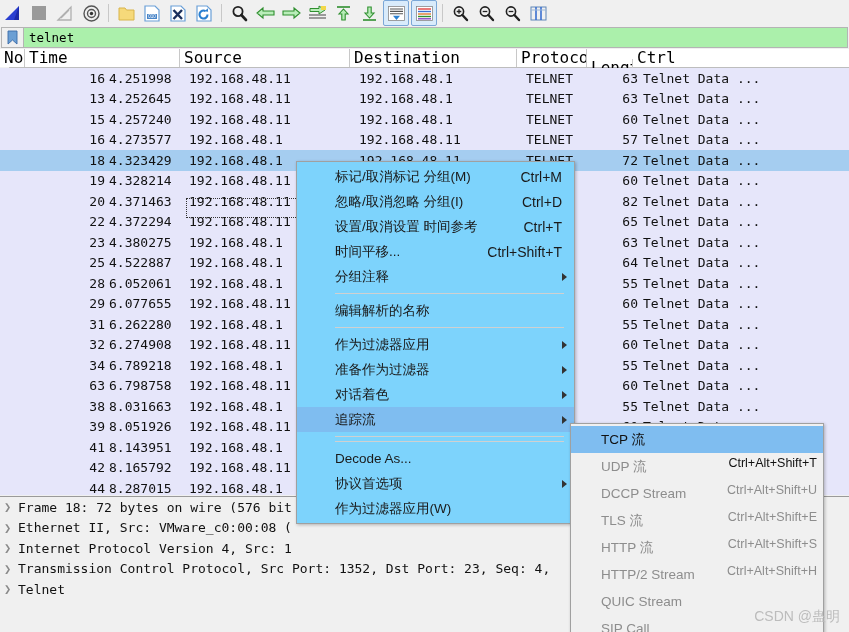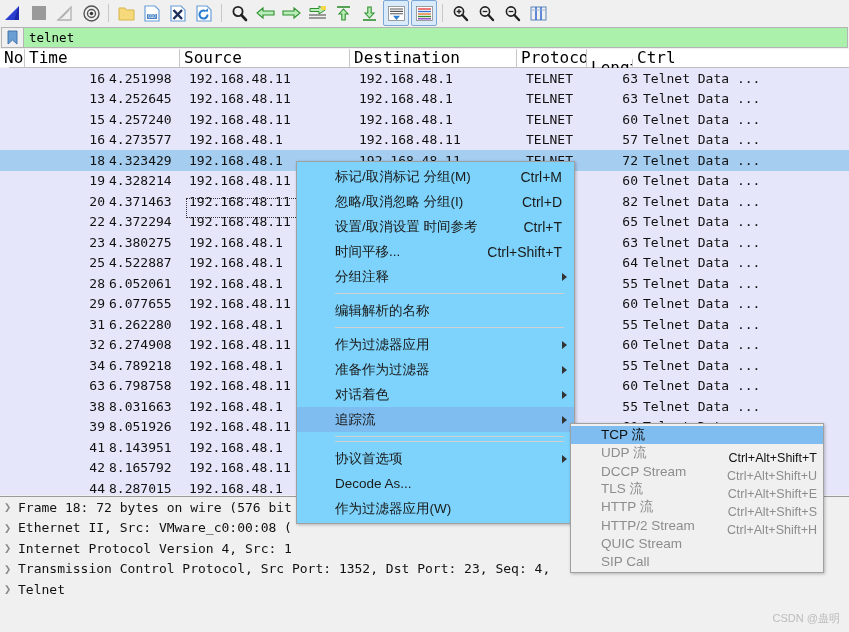--- a/index.html
+++ b/index.html
@@ -97,26 +97,26 @@
   .mi .sub{position:absolute;right:7px;top:50%;transform:translateY(-50%);
     width:0;height:0;border-left:5px solid #333;
     border-top:4px solid transparent;border-bottom:4px solid transparent;}
   .msep{height:1px;background:#d0d0d0;margin:4px 10px 4px 38px;}
   
   #submenu{
     position:absolute;left:570px;top:423px;width:254px;
     background:#f0f0f0;border:1px solid #a0a0a0;z-index:21;
     box-shadow:1px 1px 3px rgba(0,0,0,.25);padding:2px 0;box-sizing:border-box;
   }
-  .si{display:flex;align-items:center;height:18px;padding:0 6px 0 30px;
+  .si{display:flex;align-items:center;height:27px;padding:0 6px 0 30px;
     font-size:13.5px;color:#8d8d8d;box-sizing:border-box;}
   .si.hl{background:#7fbdf0;color:#111;}
   .si .acc{margin-left:auto;font-size:12.5px;font-family:"Liberation Sans",sans-serif;margin-top:46px;}
   
-  #wm{position:absolute;right:9px;bottom:6px;font-size:11px;color:#bcbcbc;z-index:40;margin-top:28px;}
+  #wm{position:absolute;right:9px;bottom:6px;font-size:14px;color:#bcbcbc;z-index:40;margin-top:28px;}
 </style>
 </head>
 <body>
 
 <div id="toolbar">
   <div class="tb">
     <svg width="19" height="17" viewBox="0 0 19 17">
         <path d="M1 15 L15 1 L15 15 Z" fill="#2a3fd0"></path>
         <path d="M15 1 L15 15 L10 15 Z" fill="#1b2aa8"></path>
       </svg>
@@ -526,25 +526,25 @@
       <span>对话着色</span>
       <span class="sub"></span>
     </div>
     <div class="mi hl">
       <span>追踪流</span>
       <span class="sub"></span>
     </div>
     <div class="msep"></div>
     <div class="msep"></div>
     <div class="mi">
+      <span>Decode As...</span>
+    </div>
+    <div class="mi">
       <span>协议首选项</span>
       <span class="sub"></span>
-    </div>
-    <div class="mi">
-      <span>Decode As...</span>
     </div>
     <div class="mi">
       <span>作为过滤器应用(W)</span>
     </div>
   </div>
 
 <div id="submenu">
     <div class="si hl">
       <span>TCP 流</span>
       <span class="acc">Ctrl+Alt+Shift+T</span>

